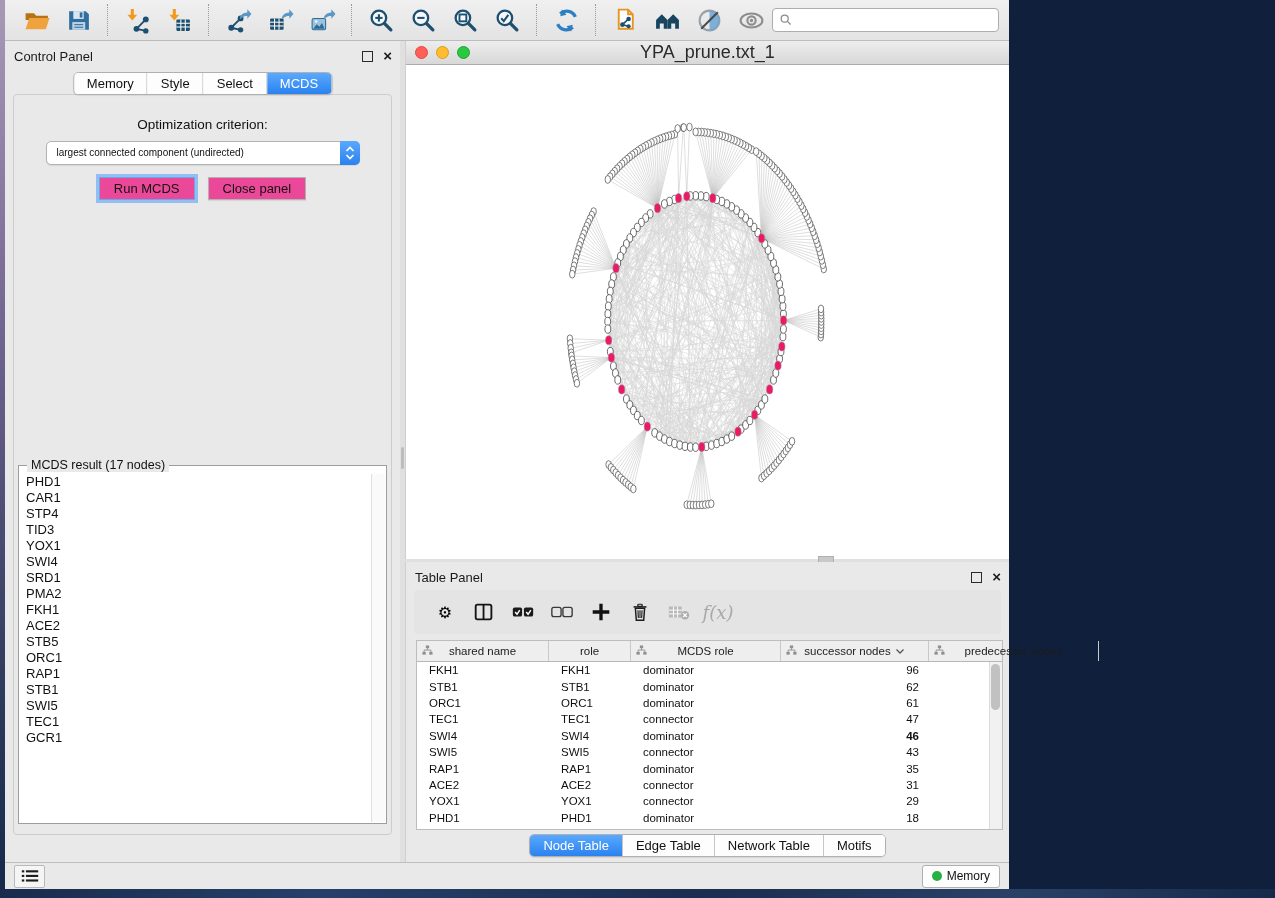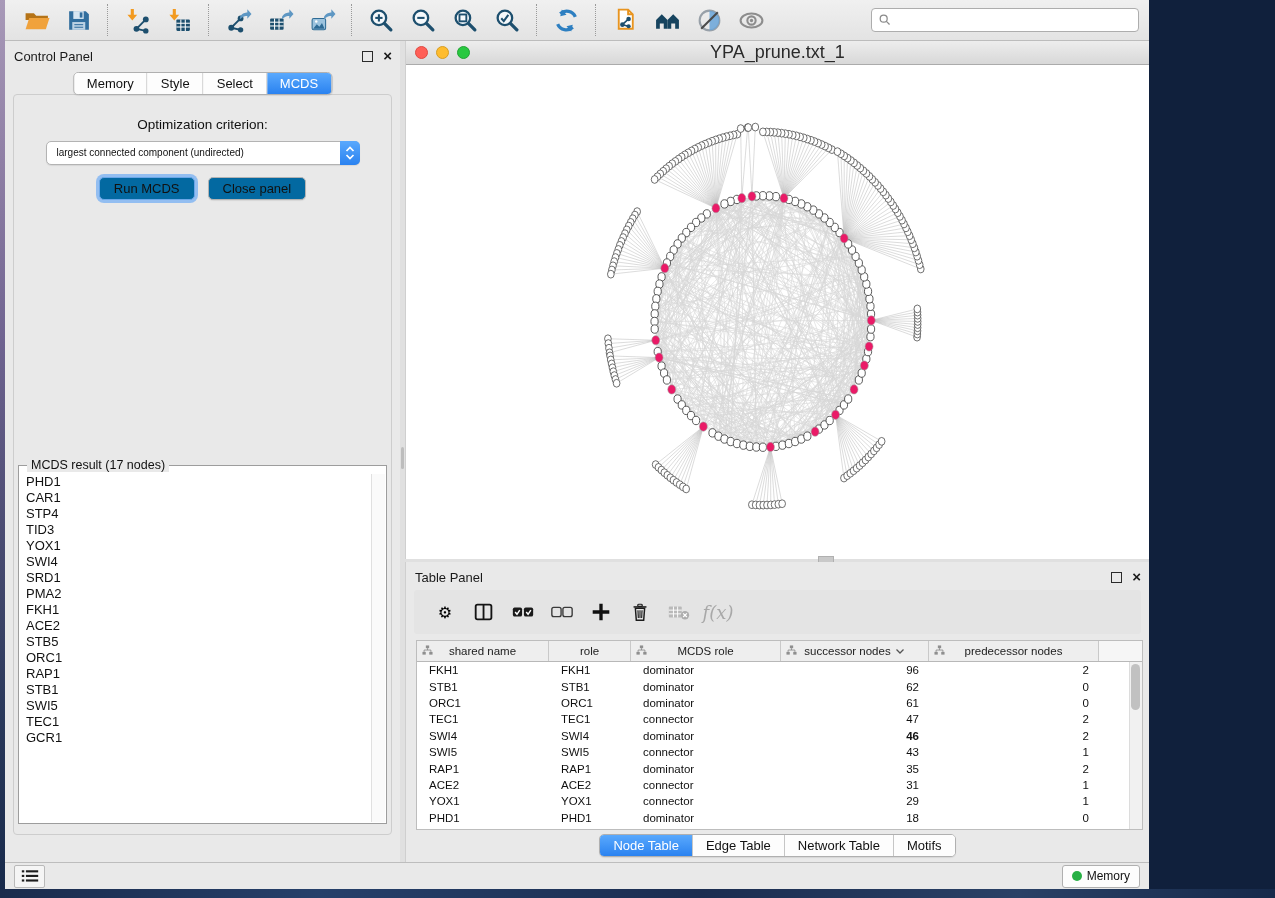--- a/index.html
+++ b/index.html
@@ -1,21 +1,21 @@
 <!DOCTYPE html>
 <html><head>
 <meta charset="utf-8">
 <style>
   html,body{margin:0;padding:0;width:1275px;height:898px;overflow:hidden;
     font-family:"Liberation Sans","DejaVu Sans",sans-serif;background:#10203c;}
   .left-strip{position:fixed;left:0;top:0;width:5px;height:898px;
     background:linear-gradient(180deg,#a899b8 0%,#8f7fa5 18%,#6f6390 38%,#4d4d74 58%,#2c3a5c 78%,#16294a 100%);}
   .bottom-strip{position:fixed;left:0;bottom:0;width:100%;height:9px;
     background:linear-gradient(90deg,#1a2b4c,#26406a 25%,#1b2d50 55%,#2a4166 80%,#16294a);}
-  .app{position:fixed;left:5px;top:0;width:1144px;height:889px;background:#e9e9e9;display:flex;flex-direction:column;}
+  .app{position:fixed;left:5px;top:0;width:1004px;height:889px;background:#e9e9e9;display:flex;flex-direction:column;}
 
   
   .toolbar{height:41px;flex:0 0 41px;background:linear-gradient(#f0f0f0,#e3e3e3);
     border-bottom:1px solid #bcbcbc;display:flex;align-items:center;padding:0 10px;box-sizing:border-box;}
   .tb-icons{display:flex;align-items:center;height:100%;}
   .tb-icon{width:30px;height:30px;margin:0 6px;display:inline-flex;align-items:center;justify-content:center;cursor:pointer;}
   .tb-icon svg{width:27px;height:27px;}
   .tb-sep{height:32px;border-left:1px dotted #9a9a9a;margin:0 8px;}
   .search{margin-left:auto;width:268px;height:24px;background:#fff;border:1px solid #adadad;border-radius:4px;
     display:flex;align-items:center;padding:0 6px;box-sizing:border-box;}
@@ -42,21 +42,21 @@
   .cp-pane{position:absolute;left:8px;right:8px;top:53px;bottom:27px;border:1px solid #cdcdcd;border-radius:4px;
     background:#e9e9e9;text-align:center;}
   .opt-label{margin-top:22px;font-size:13.5px;color:#111;}
   .dropdown{position:relative;width:314px;height:24px;margin:9px auto 0;background:#fff;border:1px solid #b3b3b3;
     border-radius:5px;box-sizing:border-box;text-align:left;cursor:pointer;box-shadow:0 1px 1px rgba(0,0,0,0.08);}
   .dropdown .dd-text{font-size:10px;color:#111;line-height:22px;padding-left:10px;display:block;
     white-space:nowrap;overflow:hidden;margin-right:22px;}
   .dd-btn{position:absolute;right:-1px;top:-1px;width:20px;height:24px;border-radius:0 5px 5px 0;
     background:linear-gradient(#5aa9fd,#2a82f0);display:flex;align-items:center;justify-content:center;}
   .btn-row{margin-top:12px;display:flex;justify-content:center;gap:13px;}
-  .btn{font-size:13px;color:#111;background:#0369a1;border:1px solid #b3b3b3;border-radius:5px;
+  .btn{font-size:13px;color:#111;background:#ec4899;border:1px solid #b3b3b3;border-radius:0;
     padding:3px 14px;cursor:pointer;font-family:inherit;box-shadow:0 1px 1px rgba(0,0,0,0.08);}
   .btn.focus-ring{box-shadow:0 0 0 3px rgba(77,155,248,0.55);border-color:#6aa7e8;}
   .result-group{position:absolute;left:4px;right:4px;top:370px;bottom:10px;border:1px solid #9d9d9d;background:#fff;}
   .result-legend{position:absolute;top:-8px;left:8px;background:#e9e9e9;padding:0 4px;font-size:12.5px;color:#111;}
   .result-list{position:absolute;left:1px;top:8px;bottom:1px;right:14px;overflow:hidden;text-align:left;}
   .result-item{font-size:13px;color:#111;line-height:16px;padding-left:6px;cursor:default;}
   .result-scroll{position:absolute;top:8px;bottom:1px;right:1px;width:13px;background:#fafafa;border-left:1px solid #e0e0e0;}
 
   
   .right-col{flex:1;display:flex;flex-direction:column;min-width:0;}

